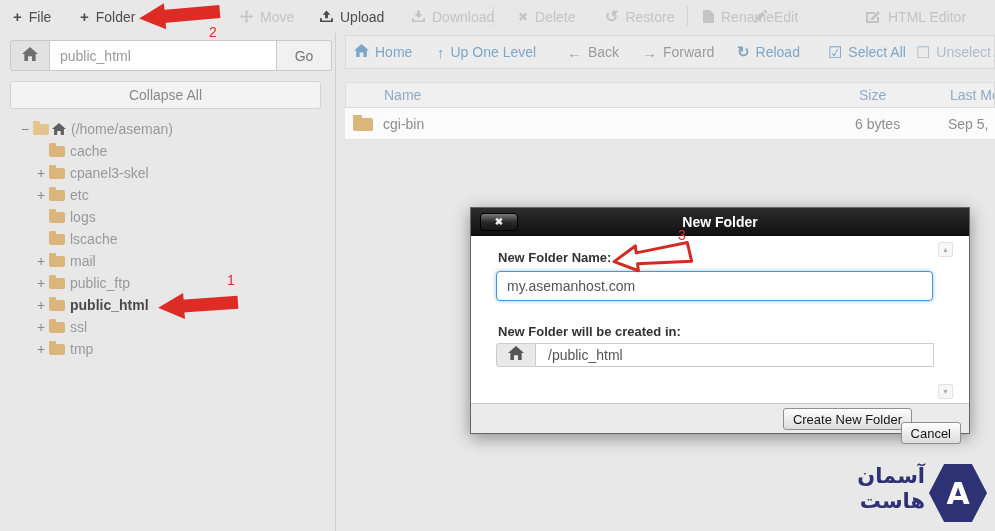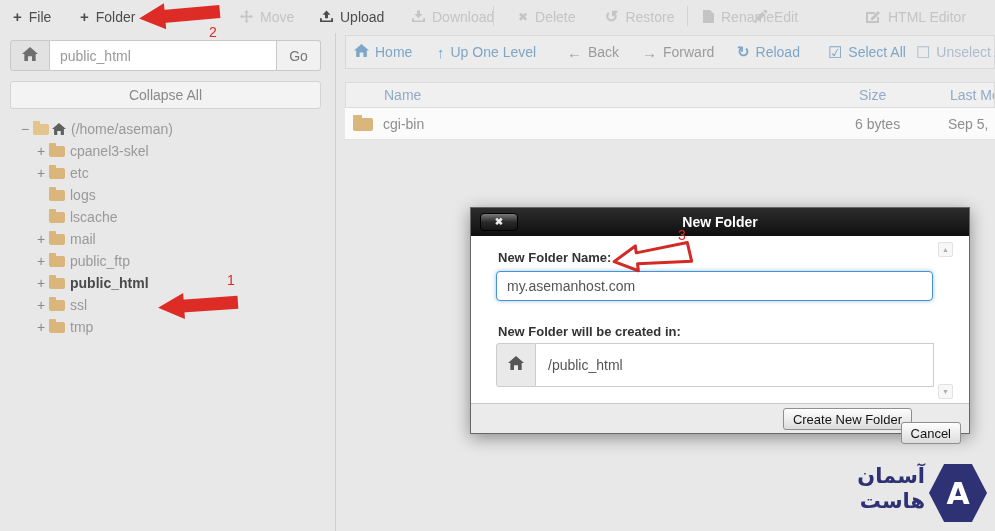--- a/index.html
+++ b/index.html
@@ -15,21 +15,21 @@
   .plus-g { font-weight:bold; font-size:15px; }
   .tb-sep { position:absolute; top:6px; width:1px; height:20px; background:#d4d4d4; }
 
   
   .addr-group { position:absolute; left:10px; top:40px; height:31px; display:flex; z-index:2; }
   .addr-home { width:40px; height:31px; background:#e2e2e2; border:1px solid #c9c9c9;
                border-radius:3px 0 0 3px; display:flex; align-items:center; justify-content:center;
                color:#6e6e6e; box-sizing:border-box; }
   .addr-input { width:227px; height:31px; border:1px solid #c9c9c9; border-left:none; padding:0 10px;
                 font-size:14px; color:#999; box-sizing:border-box; font-family:inherit; outline:none; background:#fff; }
-  .addr-go { width:44px; height:31px; background:#f1f1f1; border:1px solid #c9c9c9; border-left:none;
+  .addr-go { width:55px; height:31px; background:#f1f1f1; border:1px solid #c9c9c9; border-left:none;
              border-radius:0 3px 3px 0; color:#777; font-size:14px; display:flex; align-items:center;
              justify-content:center; box-sizing:border-box; }
 
   
   .navbox { position:absolute; left:345px; top:35px; right:0; height:34px; background:#ececec;
             border:1px solid #d9d9d9; box-sizing:border-box; }
   .nav-item { position:absolute; top:0; height:32px; display:flex; align-items:center; gap:6px;
               font-size:14px; color:var(--link-blue); white-space:nowrap; }
   .nav-item.gray { color:#9b9b9b; }
   .nav-item.faded { color:#aebccb; }
@@ -76,21 +76,21 @@
   .m-close { position:absolute; left:9px; top:5px; width:38px; height:18px;
              background:linear-gradient(#7a7a7a,#2a2a2a 50%,#161616); border:1px solid #000;
              border-radius:4px; color:#eee; font-size:10px; font-weight:bold; text-align:center;
              line-height:16px; box-sizing:border-box; }
   .m-body { position:absolute; left:0; top:28px; width:100%; height:169px; }
   .m-label { position:absolute; font-size:13px; font-weight:bold; color:#333; white-space:nowrap; }
   .l1 { left:27px; top:14px; }  .l2 { left:27px; top:88px; }
   .m-input1 { position:absolute; left:25px; top:35px; width:437px; height:30px;
               border:1px solid var(--focus-blue); border-radius:4px; box-shadow:0 0 4px rgba(70,147,214,.55);
               padding:0 10px; font-size:14px; color:#555; box-sizing:border-box; font-family:Liberation Sans, sans-serif; outline:none; }
-  .m-group { position:absolute; left:25px; top:107px; height:44px; display:flex; }
+  .m-group { position:absolute; left:25px; top:107px; height:24px; display:flex; }
   .m-addon { width:40px; background:#e9e9e9; border:1px solid #ccc; border-radius:3px 0 0 3px;
              display:flex; align-items:center; justify-content:center; color:#555; box-sizing:border-box; }
   .m-input2 { width:398px; border:1px solid #ccc; border-left:none; padding:0 12px; font-size:14px;
               color:#555; box-sizing:border-box; font-family:inherit; outline:none; background:#fff; }
   .m-scroll { position:absolute; left:467px; top:6px; width:15px; height:157px; }
   .m-sbtn { position:absolute; left:0; width:15px; height:15px; background:#f7f7f7; border:1px solid #e2e2e2;
             color:#adadad; font-size:7px; text-align:center; line-height:13px; box-sizing:border-box; border-radius:2px; }
   .m-sbtn.up { top:0; }  .m-sbtn.down { bottom:0; }
   .m-foot { position:absolute; left:0; bottom:0; width:100%; height:30px; background:#ebebeb;
             border-top:1px solid #c8c8c8; box-sizing:border-box; }
@@ -258,20 +258,25 @@
         <span class="toggle">−</span>
         <span class="fold"></span>
         <span class="home-g">
             <svg width="14" height="12" viewBox="0 0 15 13">
               <path fill="currentColor" d="M7.5 0L15 6.5h-2.2V13H9.4V8.6H5.6V13H2.2V6.5H0Z"></path>
             </svg>
           </span>
         <span class="tlabel">(/home/aseman)</span>
       </div>
       <div class="tree-row">
+        <span class="toggle"></span>
+        <span class="fold"></span>
+        <span class="tlabel">cache</span>
+      </div>
+      <div class="tree-row">
         <span class="toggle">+</span>
         <span class="fold"></span>
         <span class="tlabel">cpanel3-skel</span>
       </div>
       <div class="tree-row">
         <span class="toggle">+</span>
         <span class="fold"></span>
         <span class="tlabel">etc</span>
       </div>
       <div class="tree-row">

